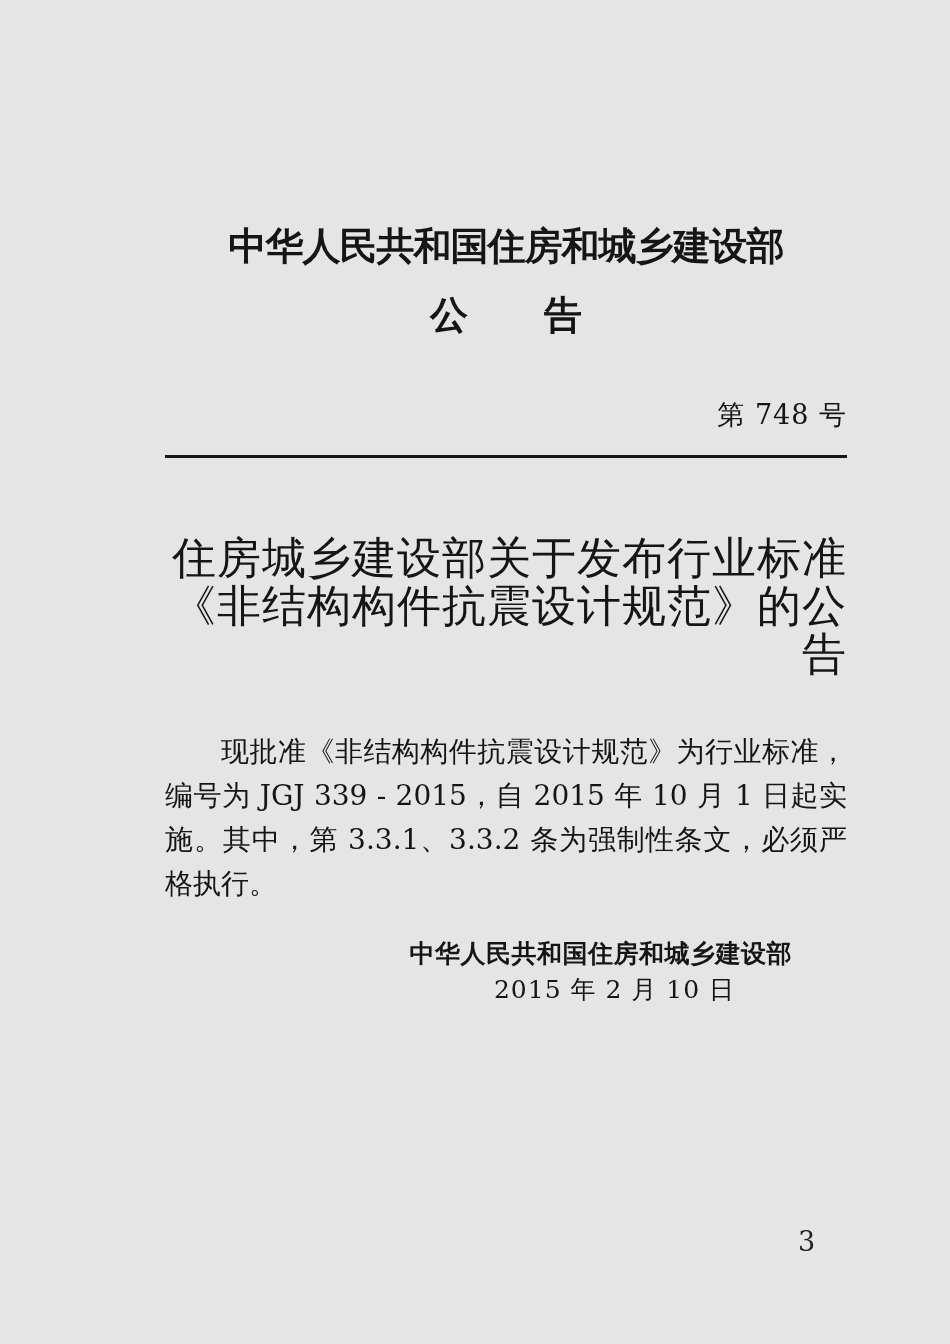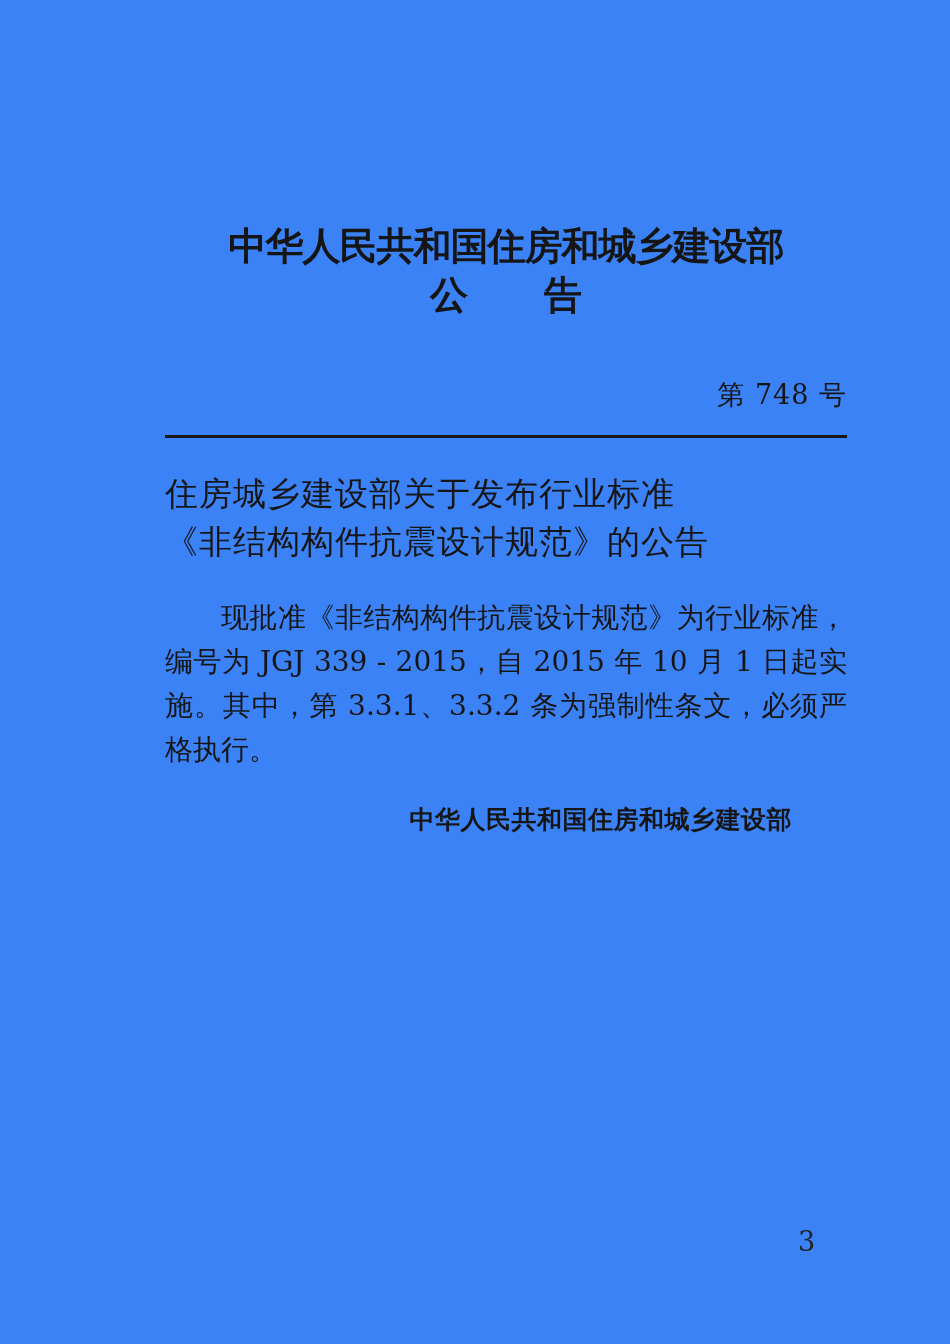--- a/index.html
+++ b/index.html
@@ -5,41 +5,41 @@
     * { margin: 0; padding: 0; box-sizing: border-box; }
     html, body {
       background: #ffffff;
       font-family: "DejaVu Serif", "Liberation Serif", serif;
       color: #151515;
     }
     .page {
       position: relative;
       width: 950px;
       height: 1344px;
-      background: #3b82f6;
+      background: #e5e5e5;
       overflow: hidden;
     }
     .content {
       position: absolute;
       left: 165px;
       top: 0;
       width: 682px;
     }
     
     .ministry-title {
       margin-top: 224px;
       text-align: center;
       font-size: 38px;
       font-weight: bold;
       letter-spacing: -1px;
       line-height: 1.15;
       font-family: "DejaVu Serif", "Liberation Serif", serif;
     }
     .announcement-word {
-      margin-top: 6px;
+      margin-top: 26px;
       text-align: center;
       font-size: 38px;
       font-weight: bold;
       line-height: 1.1;
       white-space: pre;
     }
     .issue-number {
       margin-top: 62px;
       text-align: right;
       font-size: 27px;
@@ -48,30 +48,30 @@
     }
     .divider-rule {
       margin-top: 22px;
       width: 100%;
       height: 3px;
       background: #181818;
       border: none;
     }
     
     .doc-title {
-      margin-top: 32px;
-      text-align: left;
-      font-size: 33px;
+      margin-top: 76px;
+      text-align: right;
+      font-size: 44px;
       font-weight: normal;
       line-height: 48px;
       letter-spacing: 1px;
     }
     
     .body-text {
-      margin-top: 30px;
+      margin-top: 52px;
       font-size: 28px;
       line-height: 44px;
       text-align: justify;
       text-justify: inter-ideograph;
     }
     .body-text p {
       text-indent: 2em;
     }
     
     .signature-block {
@@ -119,19 +119,20 @@
         <div>住房城乡建设部关于发布行业标准</div>
         <div>《非结构构件抗震设计规范》的公告</div>
       </h2>
 
       <div class="body-text">
         <p>现批准《非结构构件抗震设计规范》为行业标准，编号为 JGJ 339 - 2015，自 2015 年 10 月 1 日起实施。其中，第 3.3.1、3.3.2 条为强制性条文，必须严格执行。</p>
       </div>
 
       <div class="signature-block">
         <div class="signature-issuer">中华人民共和国住房和城乡建设部</div>
+        <div class="signature-date">2015 年 2 月 10 日</div>
       </div>
     </main>
 
   </div>
 
   <div class="page-number">3</div>
 </div>
 
 </body></html>

